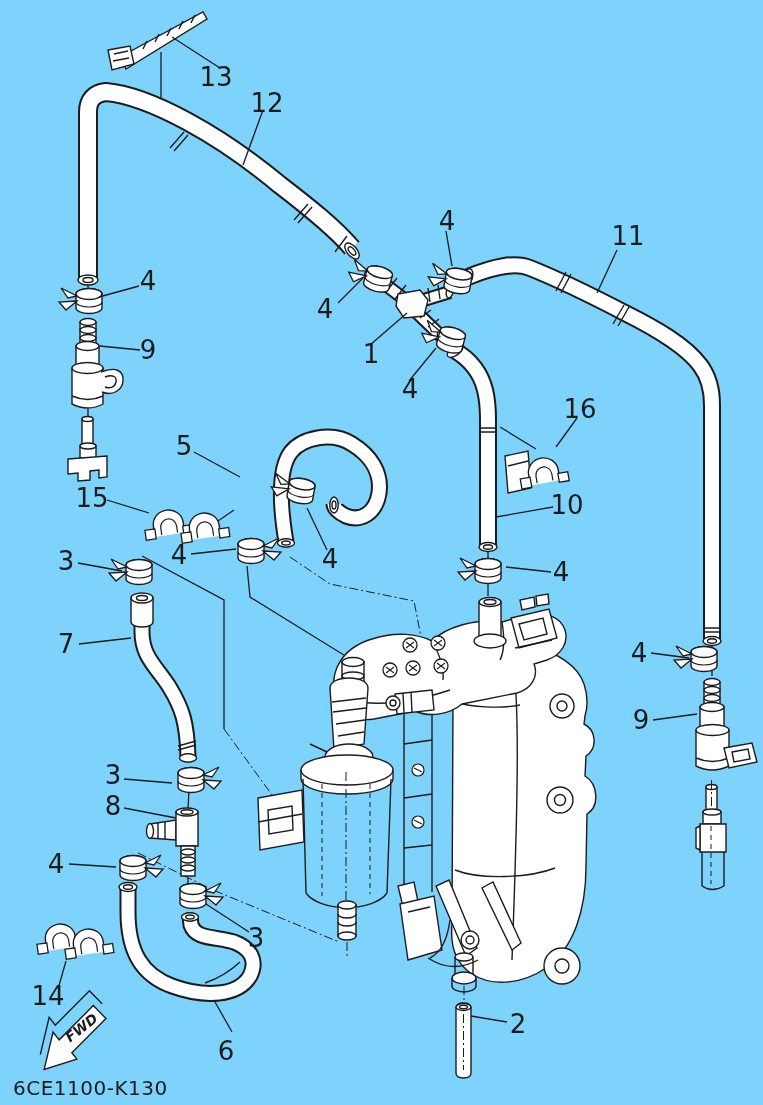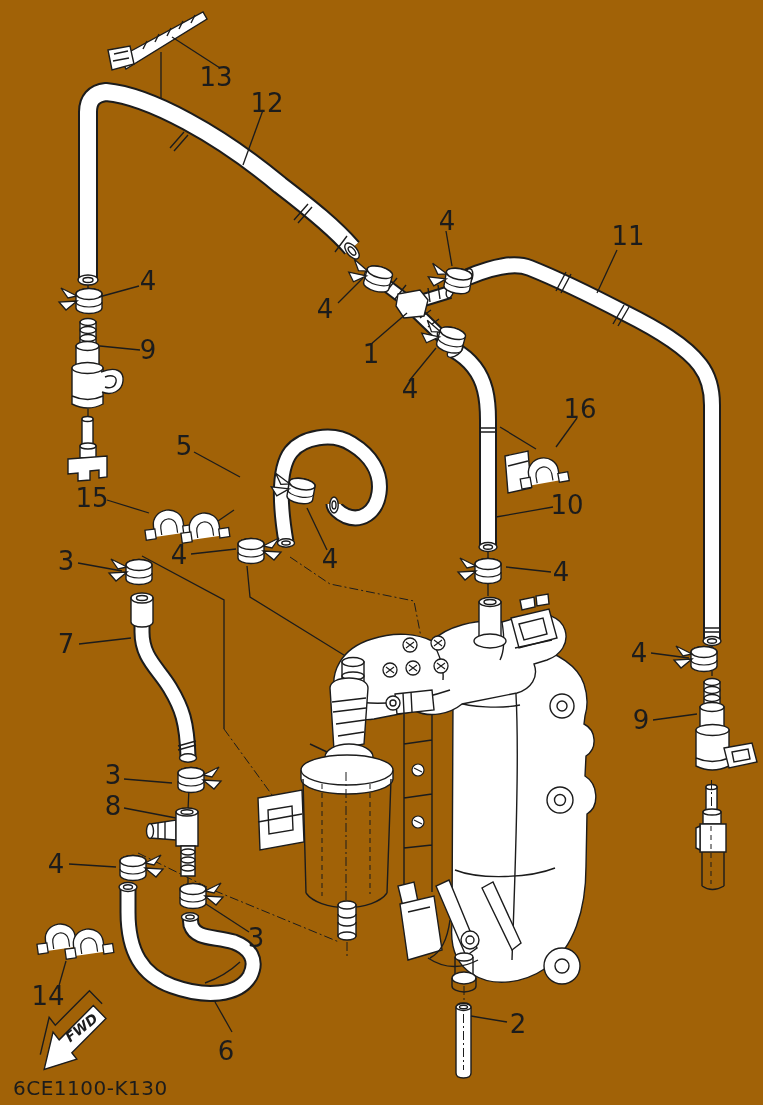--- a/index.html
+++ b/index.html
@@ -1,16 +1,16 @@
 <!DOCTYPE html>
 <html><head>
 <meta charset="utf-8">
 <style>
   html,body{margin:0;padding:0;background:#e8e8e8;}
-  .canvas{position:relative;width:763px;height:1105px;background:#a16207;margin:0 auto;overflow:hidden;}
+  .canvas{position:relative;width:763px;height:1105px;background:#7dd3fc;margin:0 auto;overflow:hidden;}
   svg{position:absolute;left:0;top:0;}
   .callout{font-family:"DejaVu Sans",sans-serif;font-size:26px;fill:#1c1c1c;}
   .code-text{font-family:"DejaVu Sans",sans-serif;font-size:20px;fill:#1c1c1c;letter-spacing:0.5px;}
   .fwd-text{font-family:"DejaVu Sans",sans-serif;font-size:14px;font-weight:bold;font-style:italic;fill:#1c1c1c;}
   .ln{stroke:#1c1c1c;stroke-width:1.3;fill:none;}
   .part{stroke:#1c1c1c;stroke-width:1.4;fill:none;}
   .partw{stroke:#1c1c1c;stroke-width:1.4;fill:#ffffff;}
   .dd{stroke:#1c1c1c;stroke-width:1;fill:none;stroke-dasharray:9 3 2 3;}
   .dash{stroke:#1c1c1c;stroke-width:1;fill:none;stroke-dasharray:5 4;}
 </style>

